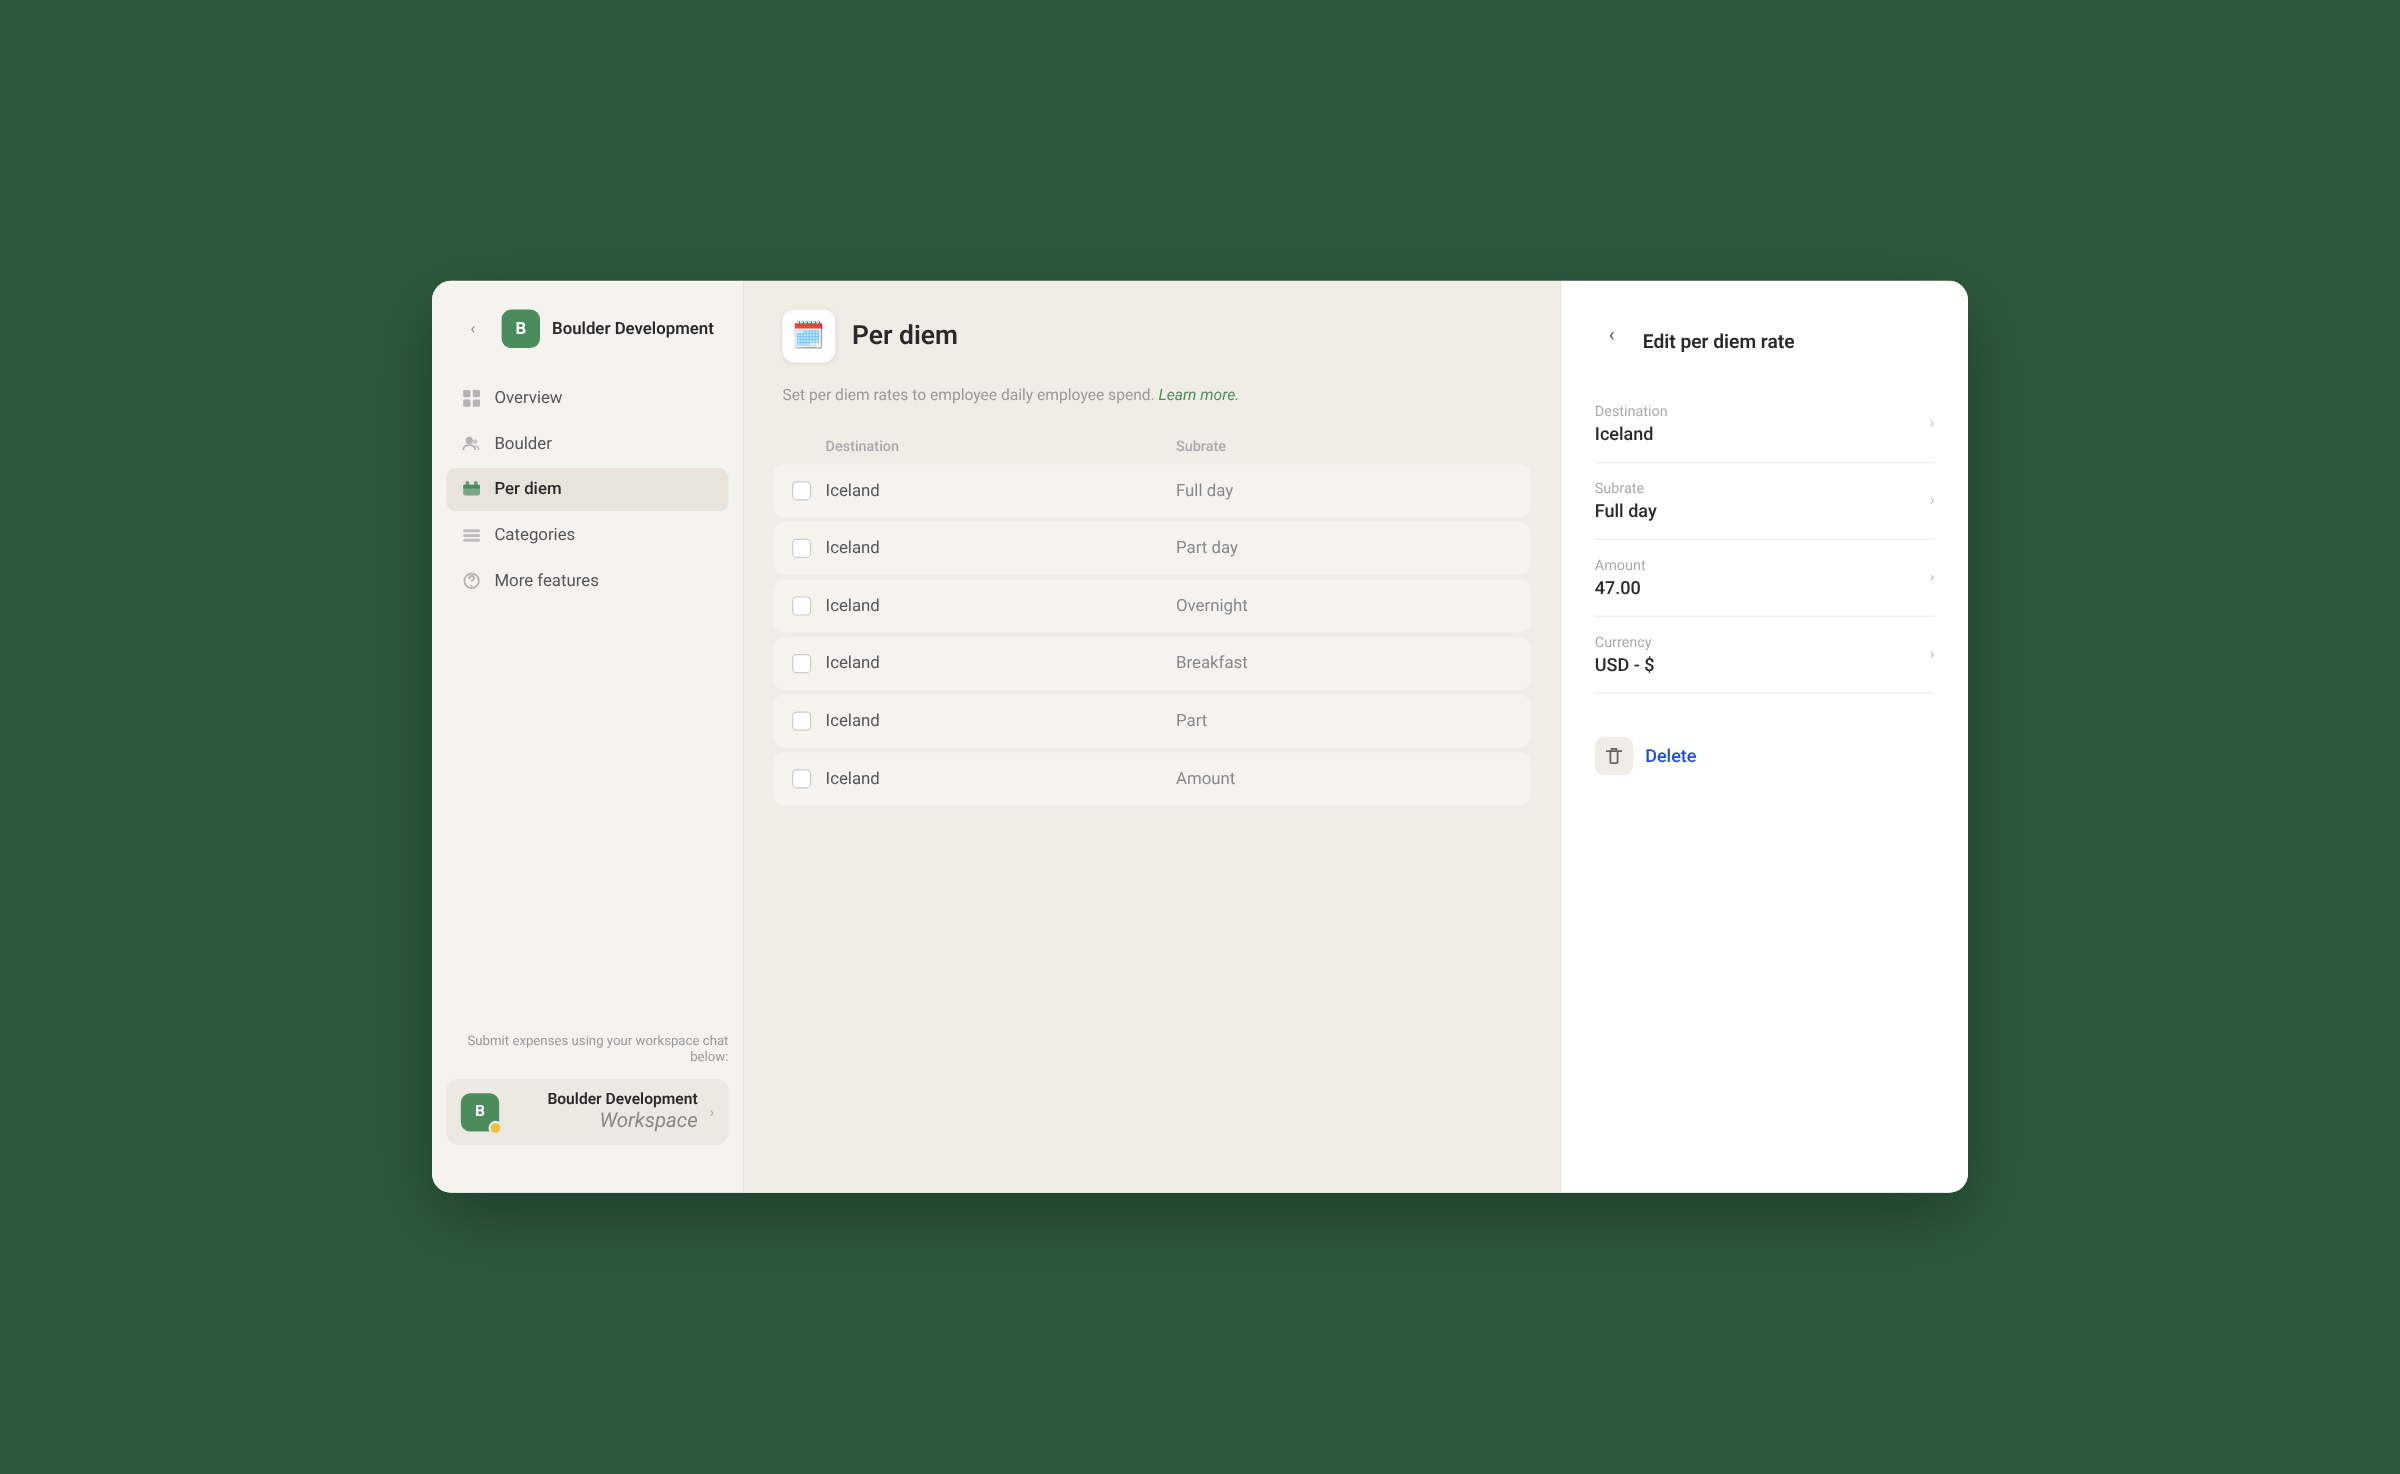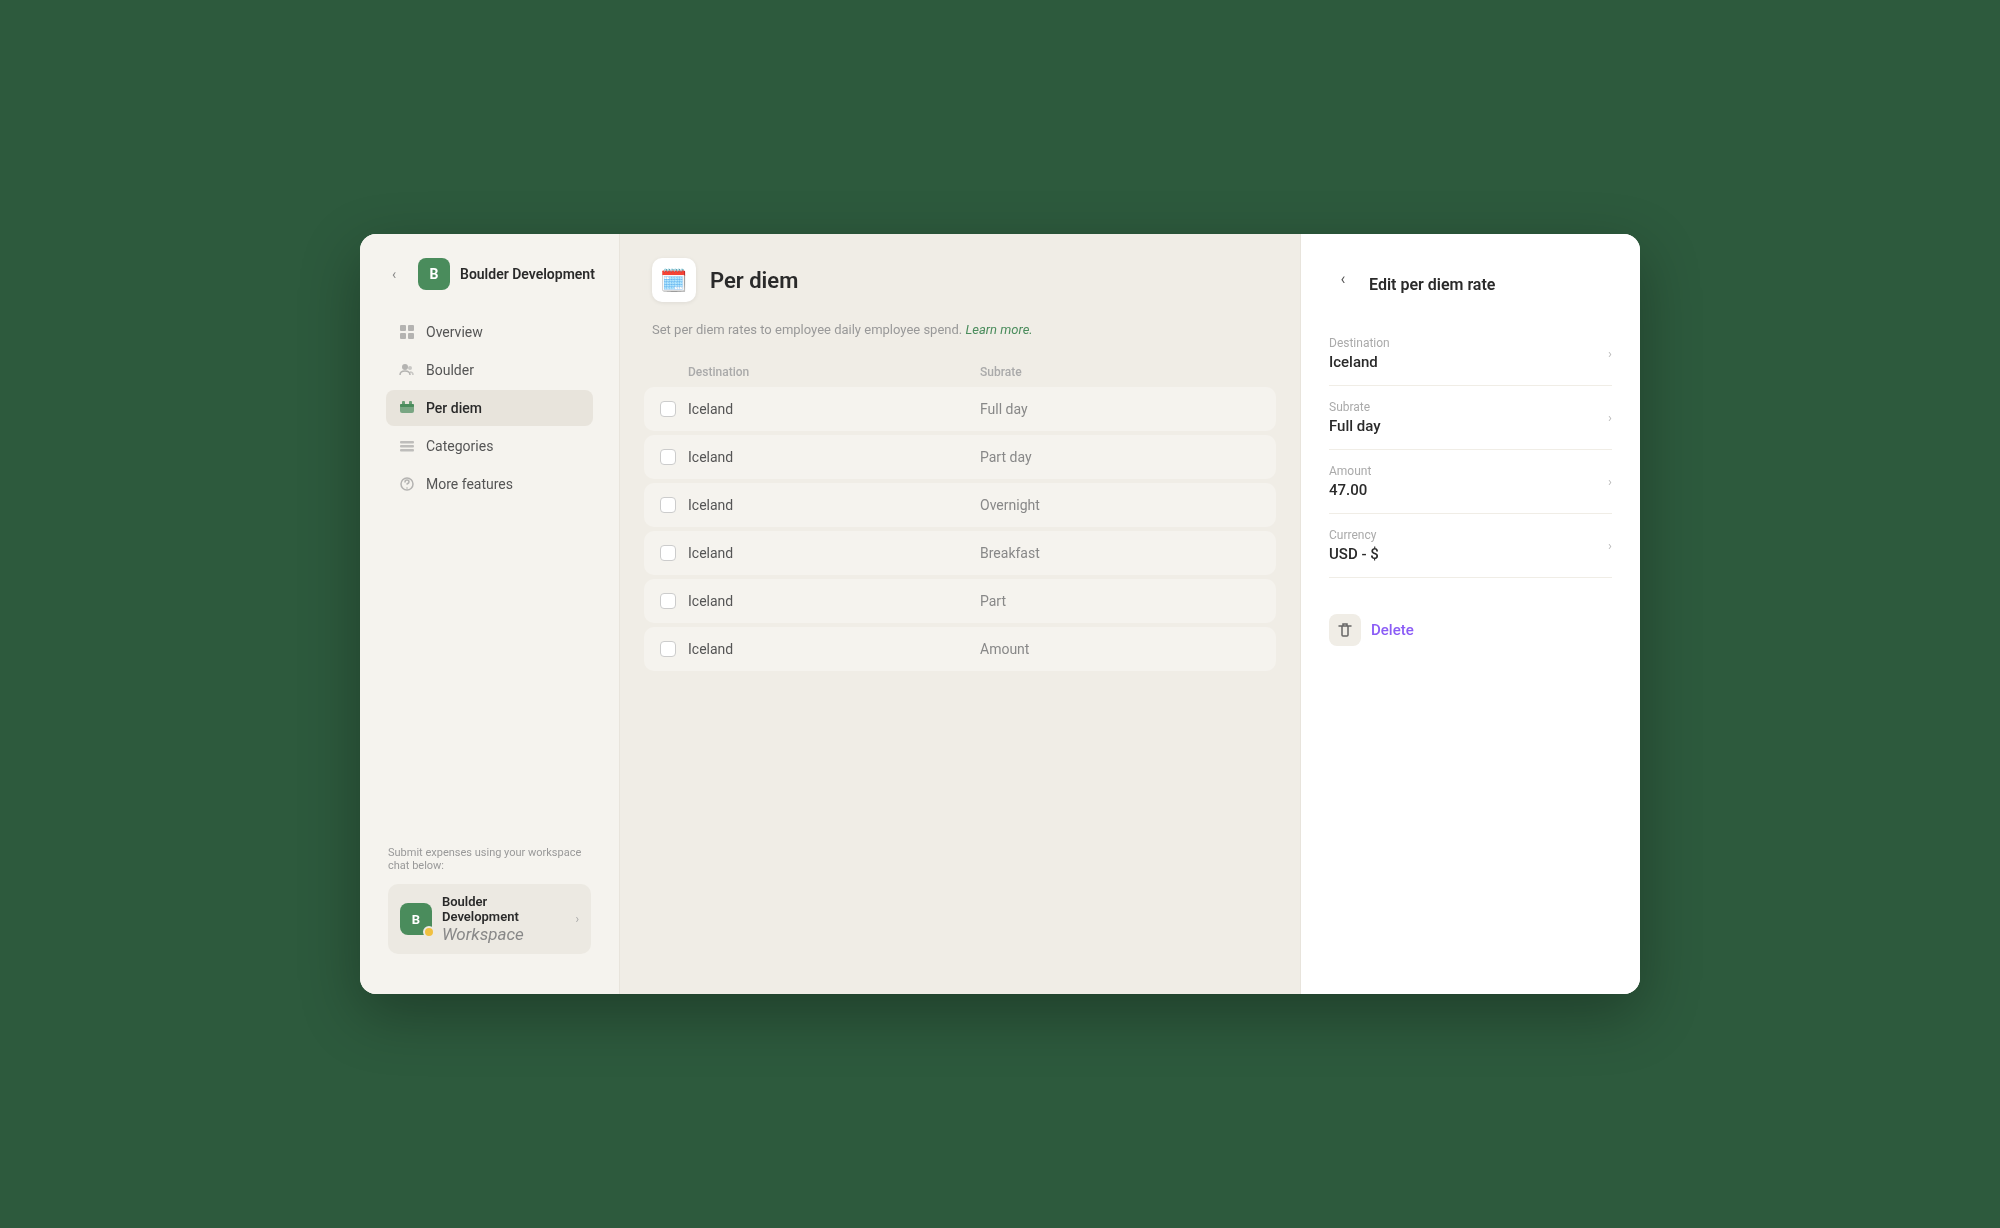--- a/index.html
+++ b/index.html
@@ -68,21 +68,21 @@
     .workspace-name {
       font-size: 14px;
       font-weight: 600;
       color: #2a2a2a;
     }
 
     .sidebar-nav {
       display: flex;
       flex-direction: column;
       gap: 2px;
-      padding: 0 26px;
+      padding: 0 12px;
     }
 
     .nav-item {
       display: flex;
       align-items: center;
       gap: 10px;
       padding: 9px 12px;
       border-radius: 8px;
       cursor: pointer;
       color: #555;
@@ -103,21 +103,22 @@
       justify-content: center;
       color: #888;
     }
 
     .nav-item.active .nav-icon {
       color: #4a8c5c;
     }
 
     .sidebar-footer {
       margin-top: auto;
-      padding: 16px 28px;
+      padding: 16px 12px;
+      text-align: right;
     }
 
     .submit-hint {
       font-size: 11px;
       color: #999;
       margin-bottom: 12px;
     }
 
     .workspace-chat {
       display: flex;
@@ -339,21 +340,21 @@
       font-size: 13px;
     }
 
     .delete-btn {
       display: flex;
       align-items: center;
       gap: 10px;
       margin-top: 24px;
       padding: 12px 0;
       cursor: pointer;
-      color: #8b5cf6;
+      color: #1d4ed8;
       font-size: 15px;
       font-weight: 500;
     }
 
     .delete-icon {
       width: 32px;
       height: 32px;
       background: #f0ede6;
       border-radius: 8px;
       display: flex;

